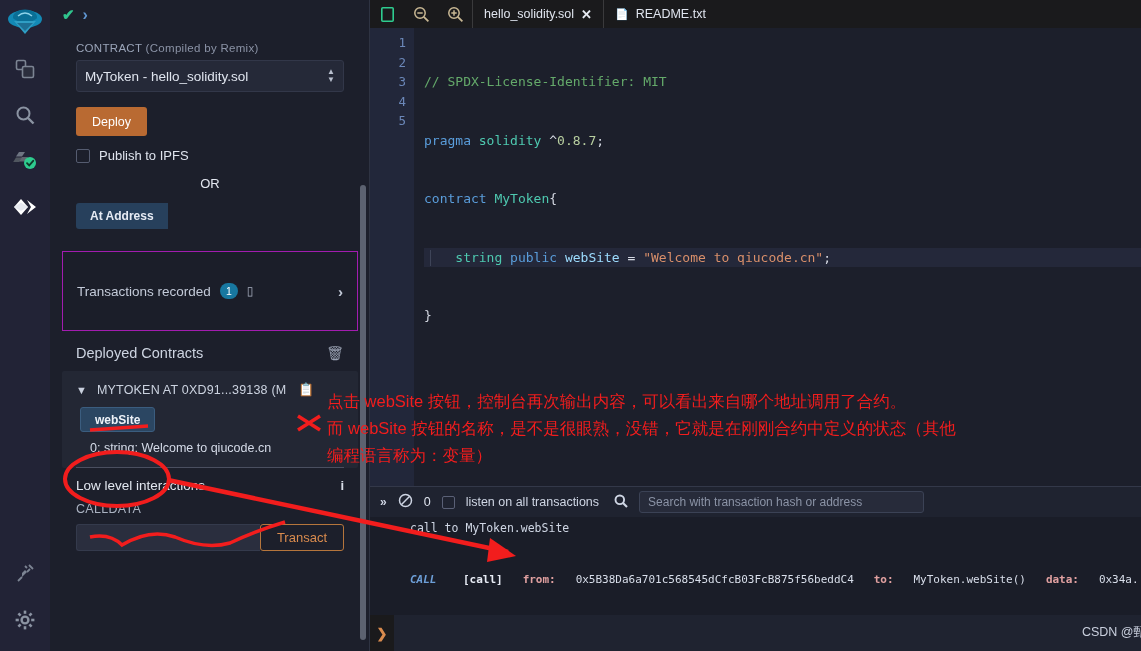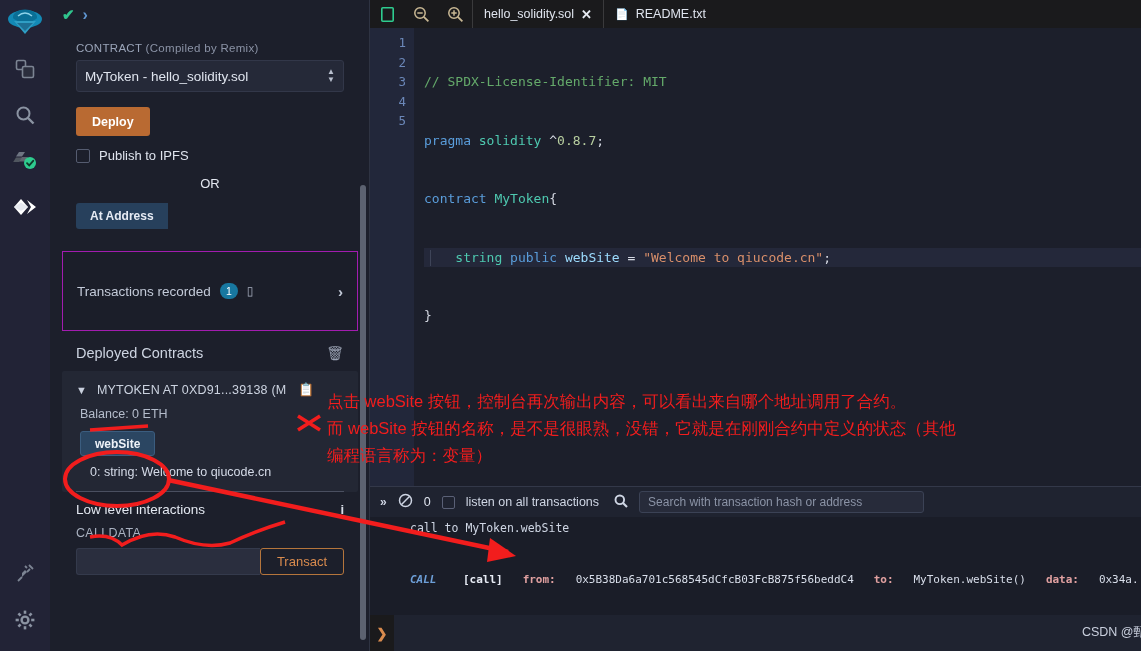--- a/index.html
+++ b/index.html
@@ -51,21 +51,21 @@
     border-radius: 3px; display: flex; align-items: center;
     padding: 0 8px; justify-content: space-between;
     color: #dfe4ee; font-size: 13.5px;
   }
   .spin { display:flex; flex-direction:column; gap:2px; align-items:center; color:#b9c0cf; }
   .spin i { font-style: normal; font-size: 8px; line-height: 6px; }
 
   .btn-deploy {
     margin-top: 15px; background: #b96a32; color: #fff;
     border: none; border-radius: 3px; height: 29px; padding: 0 16px;
-    font-size: 12.5px; font-weight: bold; cursor: pointer;
+    font-size: 12.5px; font-weight: normal; cursor: pointer;
     font-family: "Liberation Sans", sans-serif;
   }
   .cbrow { display: flex; align-items: center; gap: 9px; margin-top: 12px; }
   .cbox { width: 14px; height: 14px; border: 1px solid #555c70; background: #21253300; border-radius: 2px; }
   .cbrow span { font-size: 13px; color: #dfe4ee; }
   .or { text-align: center; font-size: 13px; color: #e4e8f1; margin-top: 13px; }
   .addr-row { display: flex; margin-top: 12px; }
   .btn-ataddr {
     background: #27405c; color: #e6ebf4; border: none; border-radius: 3px 0 0 3px;
     height: 26px; padding: 0 14px; font-size: 12px; font-weight: bold; cursor: pointer;
@@ -344,21 +344,20 @@
       <span class="t">Deployed Contracts</span>
       <span class="trash">🗑</span>
     </div>
 
     <div class="inst">
       <div class="inst-row">
         <span class="inst-chev">▼</span>
         <span class="inst-name">MYTOKEN AT 0XD91...39138 (M</span>
         <span class="inst-copy">📋</span>
       </div>
-      <div class="bal">Balance: 0 ETH</div>
       <div class="fn-row">
         <button class="btn-fn">webSite</button>
       </div>
       <div class="fn-out">0: string: Welcome to qiucode.cn</div>
       <div class="hr"></div>
     </div>
 
     <div class="lli-head">
       <span class="t">Low level interactions</span>
       <span class="i">i</span>

